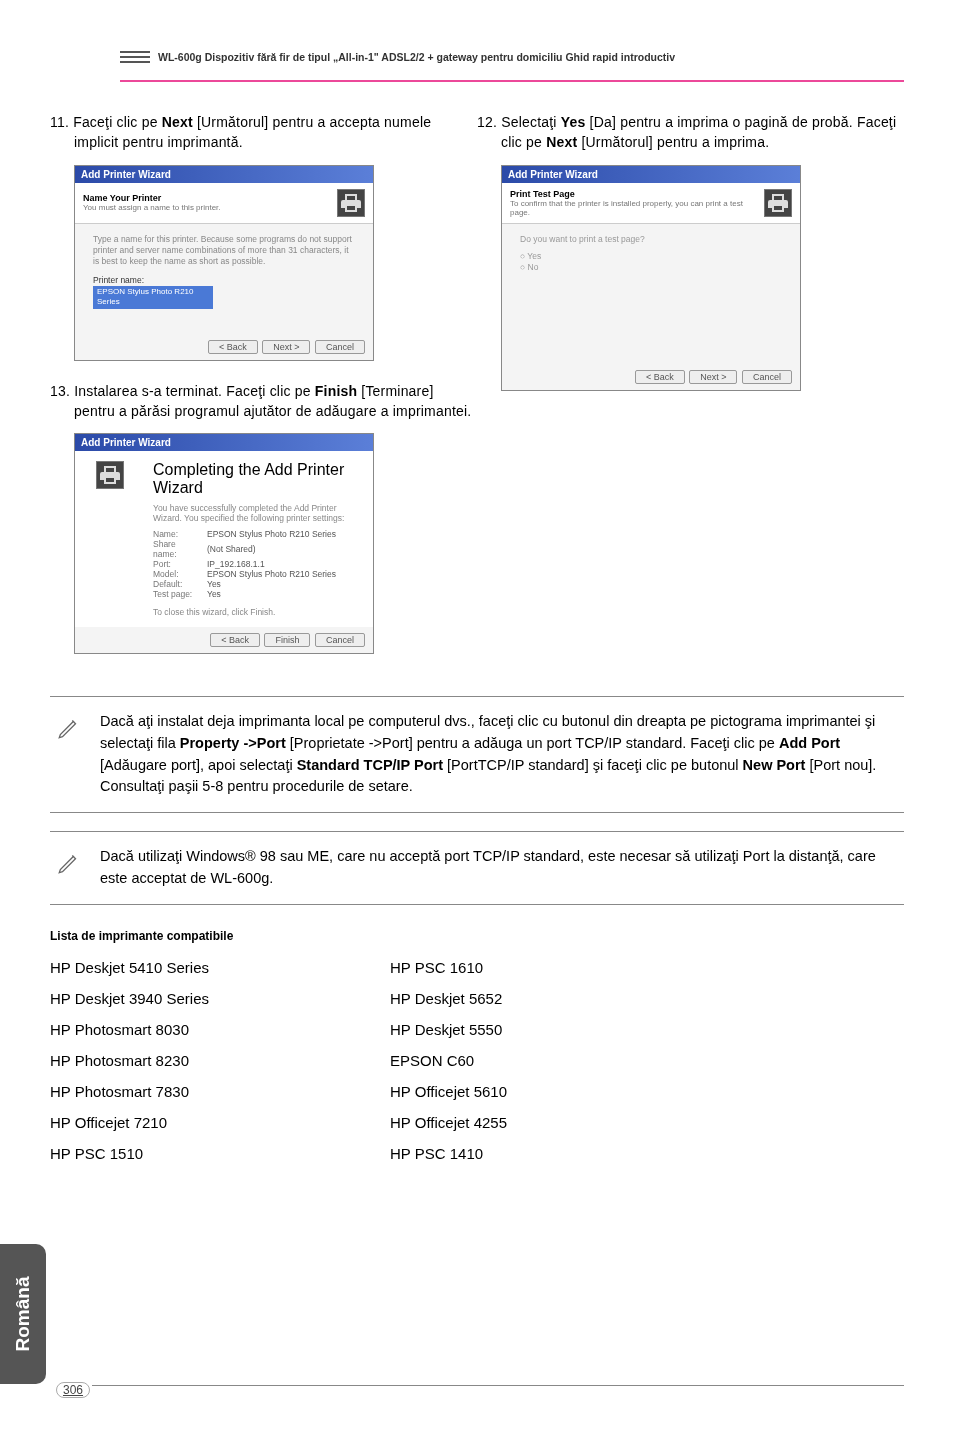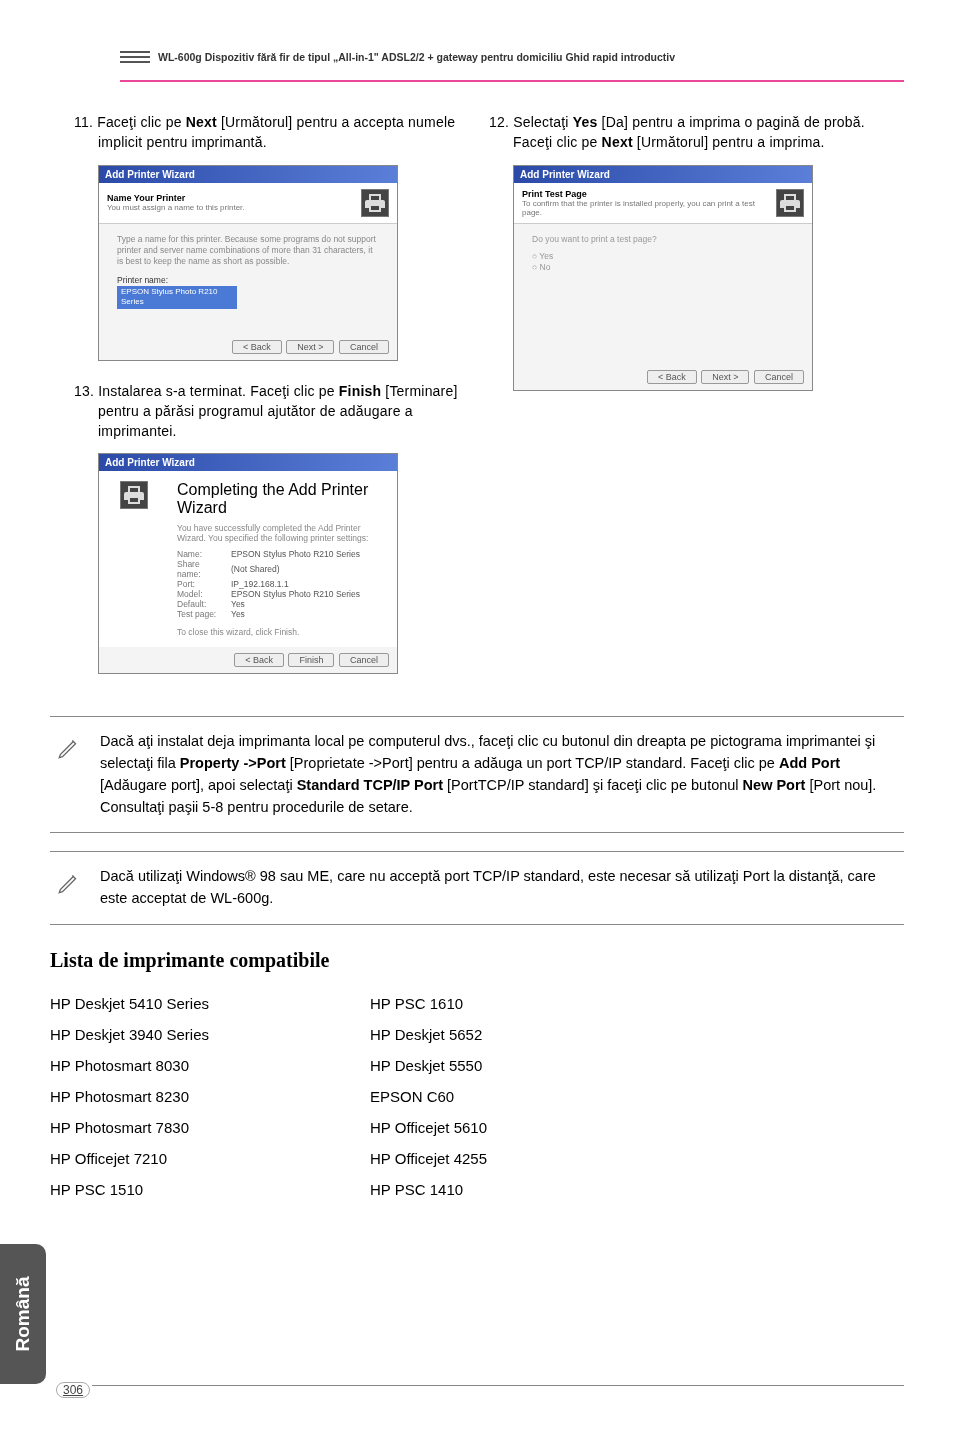--- a/index.html
+++ b/index.html
@@ -38,21 +38,20 @@
     background: #555;
   }
   .header-text {
     font-size: 10.5px;
     font-weight: bold;
     color: #333;
   }
   .cols {
     display: flex;
     margin-bottom: 18px;
-    margin-left: 24px;
   }
   .col {
     flex: 1;
   }
   .step {
     font-size: 14px;
     line-height: 1.45;
     margin-bottom: 12px;
   }
   .step .num {
@@ -190,27 +189,26 @@
     width: 30px;
     flex-shrink: 0;
     display: flex;
     align-items: flex-start;
     justify-content: center;
     padding-top: 4px;
   }
   .note-box .pen svg { width: 26px; height: 26px; }
   .list-title {
     font-weight: bold;
-    font-size: 20px;
-    margin: 24px 0 23px 0;
-    font-family: Liberation Serif, serif;
+    font-size: 12px;
+    margin: 24px 0 16px 0;
   }
   .printer-cols {
     display: flex;
-    gap: 20px;
+    gap: 40px;
     font-size: 15px;
   }
   .printer-cols .pcol { flex: 0 0 300px; }
   .printer-cols .pcol div { margin-bottom: 14px; }
   .side-tab {
     position: absolute;
     left: 0;
     bottom: 48px;
     width: 46px;
     height: 140px;

